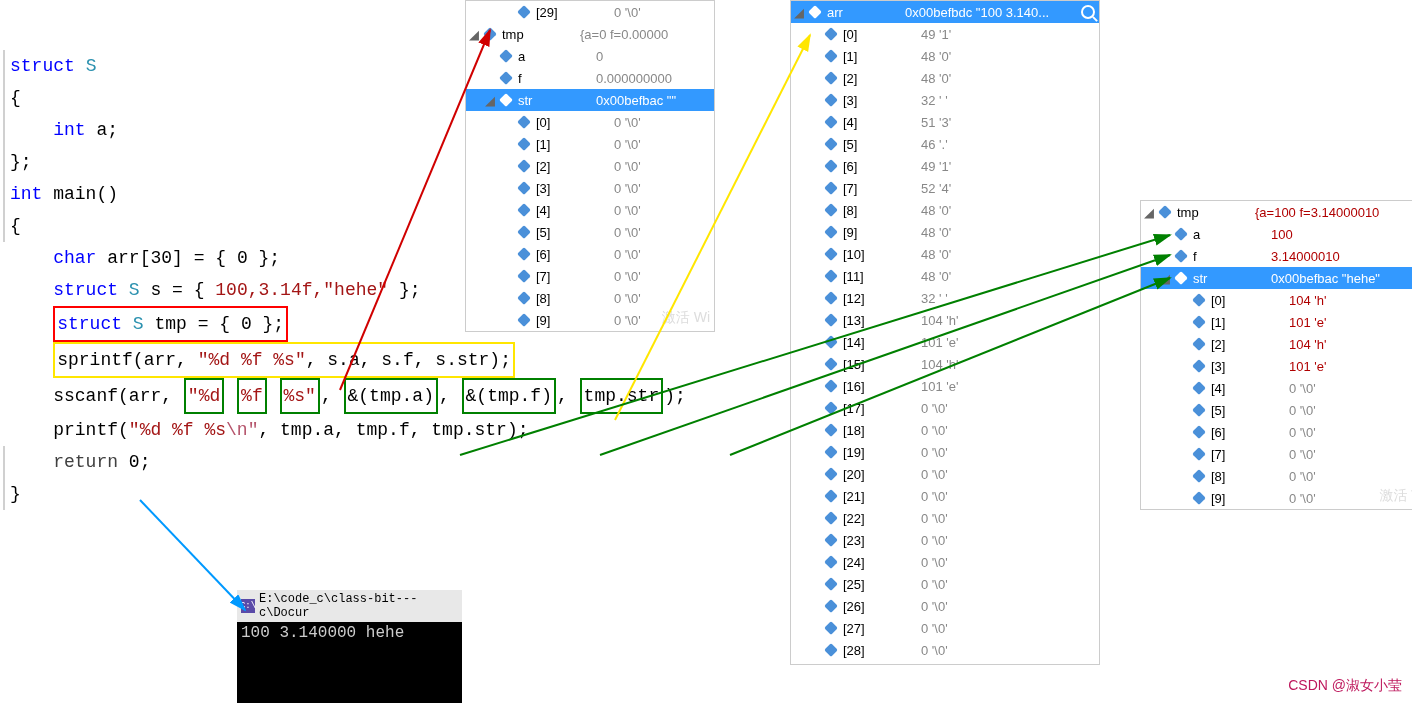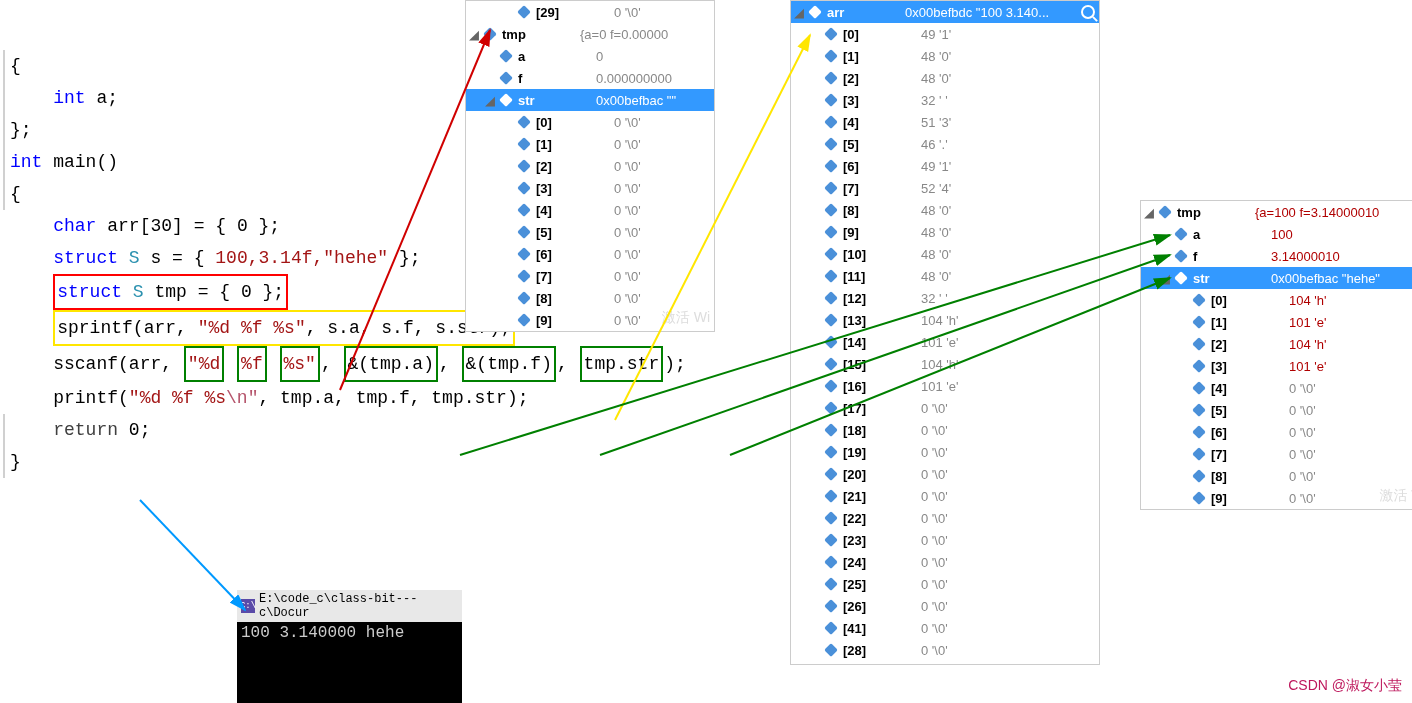--- a/index.html
+++ b/index.html
@@ -19,21 +19,21 @@
   .yellowbox { border: 2px solid #ffe600; display: inline-block; padding: 0 2px; }
   .greenbox { border: 2px solid #008000; display: inline-block; padding: 0 2px; margin: 0 1px; }
   
   
   .watch { position: absolute; background: #fff; border: 1px solid #ccc; font-family: 'Segoe UI', sans-serif; font-size: 13px; }
   .watch-row { display: flex; align-items: center; height: 22px; white-space: nowrap; }
   .watch-row.sel { background: #3399ff; color: #fff; }
   .watch-row .icon { width: 16px; height: 16px; margin: 0 2px; display: inline-flex; align-items: center; justify-content: center; flex-shrink: 0; }
   .expander { width: 12px; text-align: center; color: #666; flex-shrink: 0; }
   .cube { width: 12px; height: 12px; background: #4a90d9; border-radius: 2px; transform: rotate(45deg) scale(0.8); }
-  .watch-name { width: 80px; flex-shrink: 0; padding-left: 2px; font-weight: bold; }
+  .watch-name { width: 80px; flex-shrink: 0; padding-left: 2px; }
   .watch-val { color: #888; flex: 1; }
   .watch-val.red { color: #b00000; }
   .watch-row.sel .watch-val { color: #fff; }
   .indent0 { padding-left: 2px; }
   .indent1 { padding-left: 18px; }
   .indent2 { padding-left: 36px; }
   
   #watch1 { left: 465px; top: 0; width: 250px; }
   #watch2 { left: 790px; top: 0; width: 310px; height: 665px; overflow: hidden; }
   #watch3 { left: 1140px; top: 200px; width: 282px; }
@@ -49,20 +49,21 @@
   
   .watermark { position: absolute; color: #ddd; font-family: Liberation Sans, sans-serif; font-size: 14px; }
   .csdn { position: absolute; right: 10px; bottom: 8px; color: #be185d; font-family: sans-serif; font-size: 14px; }
   .mag { width:14px; height:14px; border:2px solid #fff; border-radius:50%; position:relative; display:inline-block; margin-left:auto; margin-right:4px;}
   .mag::after { content:''; position:absolute; width:2px; height:6px; background:#fff; right:-3px; bottom:-5px; transform:rotate(-45deg);}
 </style>
 </head>
 <body>
 
 <div class="code-panel">
+  <div class="code-line"><span class="bar"></span><span class="kw">struct</span> <span class="type">S</span></div>
   <div class="code-line"><span class="bar"></span>{</div>
   <div class="code-line"><span class="bar"></span>    <span class="kw">int</span> <span>a</span>;</div>
   <div class="code-line"><span class="bar"></span>};</div>
   <div class="code-line"><span class="bar"></span><span class="kw">int</span> <span>main</span>()</div>
   <div class="code-line"><span class="bar"></span>{</div>
   <div class="code-line">    <span class="kw">char</span> <span>arr</span>[<span>30</span>] = { <span>0</span> };</div>
   <div class="code-line">    <span class="kw">struct</span> <span class="type">S</span> <span>s</span> = { <span class="str">100,3.14f,"hehe"</span> };</div>
   <div class="code-line">    <span class="redbox"><span class="kw">struct</span> <span class="type">S</span> <span>tmp</span> = { <span>0</span> };</span></div>
   <div class="code-line">    <span class="yellowbox"><span>sprintf</span>(<span>arr</span>, <span class="str">"%d %f %s"</span>, s.a, s.f, s.str);</span></div>
   <div class="code-line">    <span>sscanf</span>(<span>arr</span>, <span class="greenbox"><span class="str">"%d</span></span> <span class="greenbox"><span class="str">%f</span></span> <span class="greenbox"><span class="str">%s"</span></span>, <span class="greenbox"><span>&amp;(tmp.a)</span></span>, <span class="greenbox"><span>&amp;(tmp.f)</span></span>, <span class="greenbox"><span>tmp.str</span></span>);</div>
@@ -422,21 +423,21 @@
           <span class="cube"></span>
         </span>
         <span class="watch-name">[26]</span>
         <span class="watch-val">0 '\0'</span>
       </div>
       <div class="watch-row indent1">
         <span class="expander"></span>
         <span class="icon">
           <span class="cube"></span>
         </span>
-        <span class="watch-name">[41]</span>
+        <span class="watch-name">[27]</span>
         <span class="watch-val">0 '\0'</span>
       </div>
       <div class="watch-row indent1">
         <span class="expander"></span>
         <span class="icon">
           <span class="cube"></span>
         </span>
         <span class="watch-name">[28]</span>
         <span class="watch-val">0 '\0'</span>
       </div>

